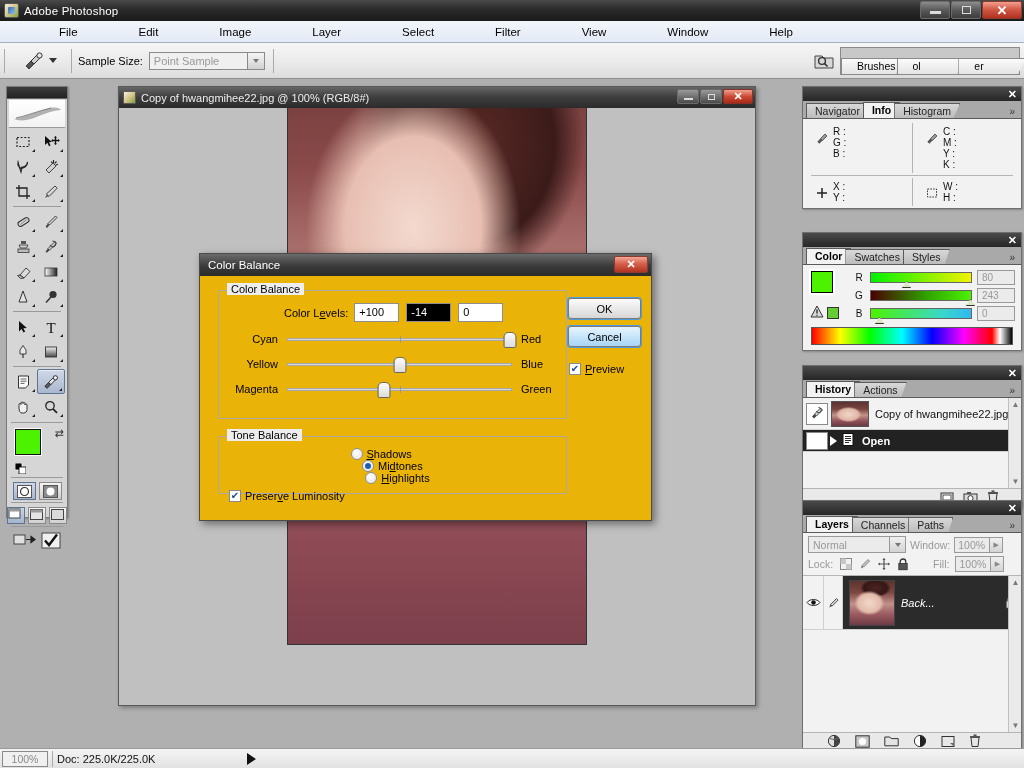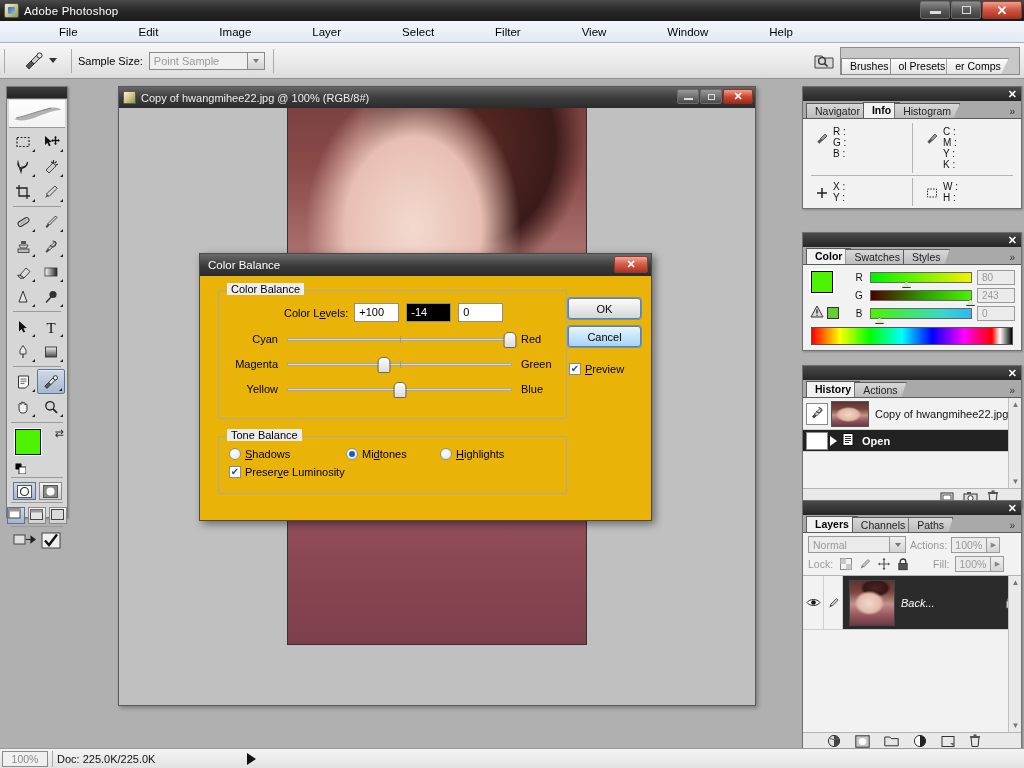--- a/index.html
+++ b/index.html
@@ -82,21 +82,21 @@
     display:flex;align-items:center;justify-content:center;
   }
   .drop-caret { width:0;height:0;border-left:3.5px solid transparent;border-right:3.5px solid transparent;border-top:4px solid #777; }
 
   .palette-well {
     position:absolute; right:4px; top:47px; width:180px; height:28px;
     background:#c8c8c8; border:1px solid #8a8a8a;
     display:flex; align-items:flex-end;
   }
   .pw-tab {
-    height:16px; font-size:10.5px; padding:1px 7px 0 8px;
+    height:16px; font-size:10.5px; padding:1px 7px 0 15px;
     background:linear-gradient(180deg,#fbfbfb,#e4e4e4);
     border:1px solid #8a8a8a; border-bottom:none;
     margin-right:-7px;
     clip-path: polygon(0 0, 100% 0, 88% 100%, 0% 100%);
     position:relative;
   }
   .well-icon {
     position:absolute; right:188px; top:50px; width:24px; height:22px;
   }
 
@@ -958,21 +958,21 @@
       </div>
       <div class="pal-body">
         <div class="lay-top">
           <div class="lay-row1">
             <div class="blend-combo">
               <div class="bv">Normal</div>
               <div class="bd">
                   <div class="drop-caret"></div>
                 </div>
             </div>
-            <div class="lbl-dim">Actions:</div>
+            <div class="lbl-dim">Window:</div>
             <div style="display:flex;">
               <div class="pct-box">100%</div>
               <div class="pct-arrow">
                   <span style="font-size:7px;color:#888">▶</span>
                 </div>
             </div>
           </div>
           <div class="lay-row2">
             <div class="lbl-dim">Lock:</div>
             <span class="lock-ic">
@@ -1101,45 +1101,45 @@
             <div class="sl-left">Cyan</div>
             <div class="sl-track">
               <div class="sl-line"></div>
                 <div class="sl-tick"></div>
               <div class="sl-thumb" style="left:99%"></div>
             </div>
             <div class="sl-right">Red</div>
           </div>
 
           <div class="slider-row">
+            <div class="sl-left">Yellow</div>
+            <div class="sl-track">
+              <div class="sl-line"></div>
+                <div class="sl-tick"></div>
+              <div class="sl-thumb" style="left:50%"></div>
+            </div>
+            <div class="sl-right">Blue</div>
+          </div>
+
+          <div class="slider-row">
             <div class="sl-left">Magenta</div>
             <div class="sl-track">
               <div class="sl-line"></div>
                 <div class="sl-tick"></div>
               <div class="sl-thumb" style="left:43%"></div>
             </div>
             <div class="sl-right">Green</div>
           </div>
-
-          <div class="slider-row">
-            <div class="sl-left">Yellow</div>
-            <div class="sl-track">
-              <div class="sl-line"></div>
-                <div class="sl-tick"></div>
-              <div class="sl-thumb" style="left:50%"></div>
-            </div>
-            <div class="sl-right">Blue</div>
-          </div>
         </div>
       </div>
 
       <div class="grp" style="left:18px; top:160px; width:349px; height:58px;">
         <div class="grp-legend">Tone Balance</div>
         <div style="padding:11px 0 0 10px;">
-          <div style="display:flex; align-items:center;">
+          <div style="display:flex; align-items:center;flex-direction:column;">
             <div class="radio-row" style="width:94px;">
               <span class="radio"></span>
               <span><span class="ulr">S</span>hadows</span>
             </div>
             <div class="radio-row" style="width:94px;margin-left:23px;">
               <span class="radio on"></span>
               <span>Mi<span class="ulr">d</span>tones</span>
             </div>
             <div class="radio-row">
               <span class="radio"></span>

